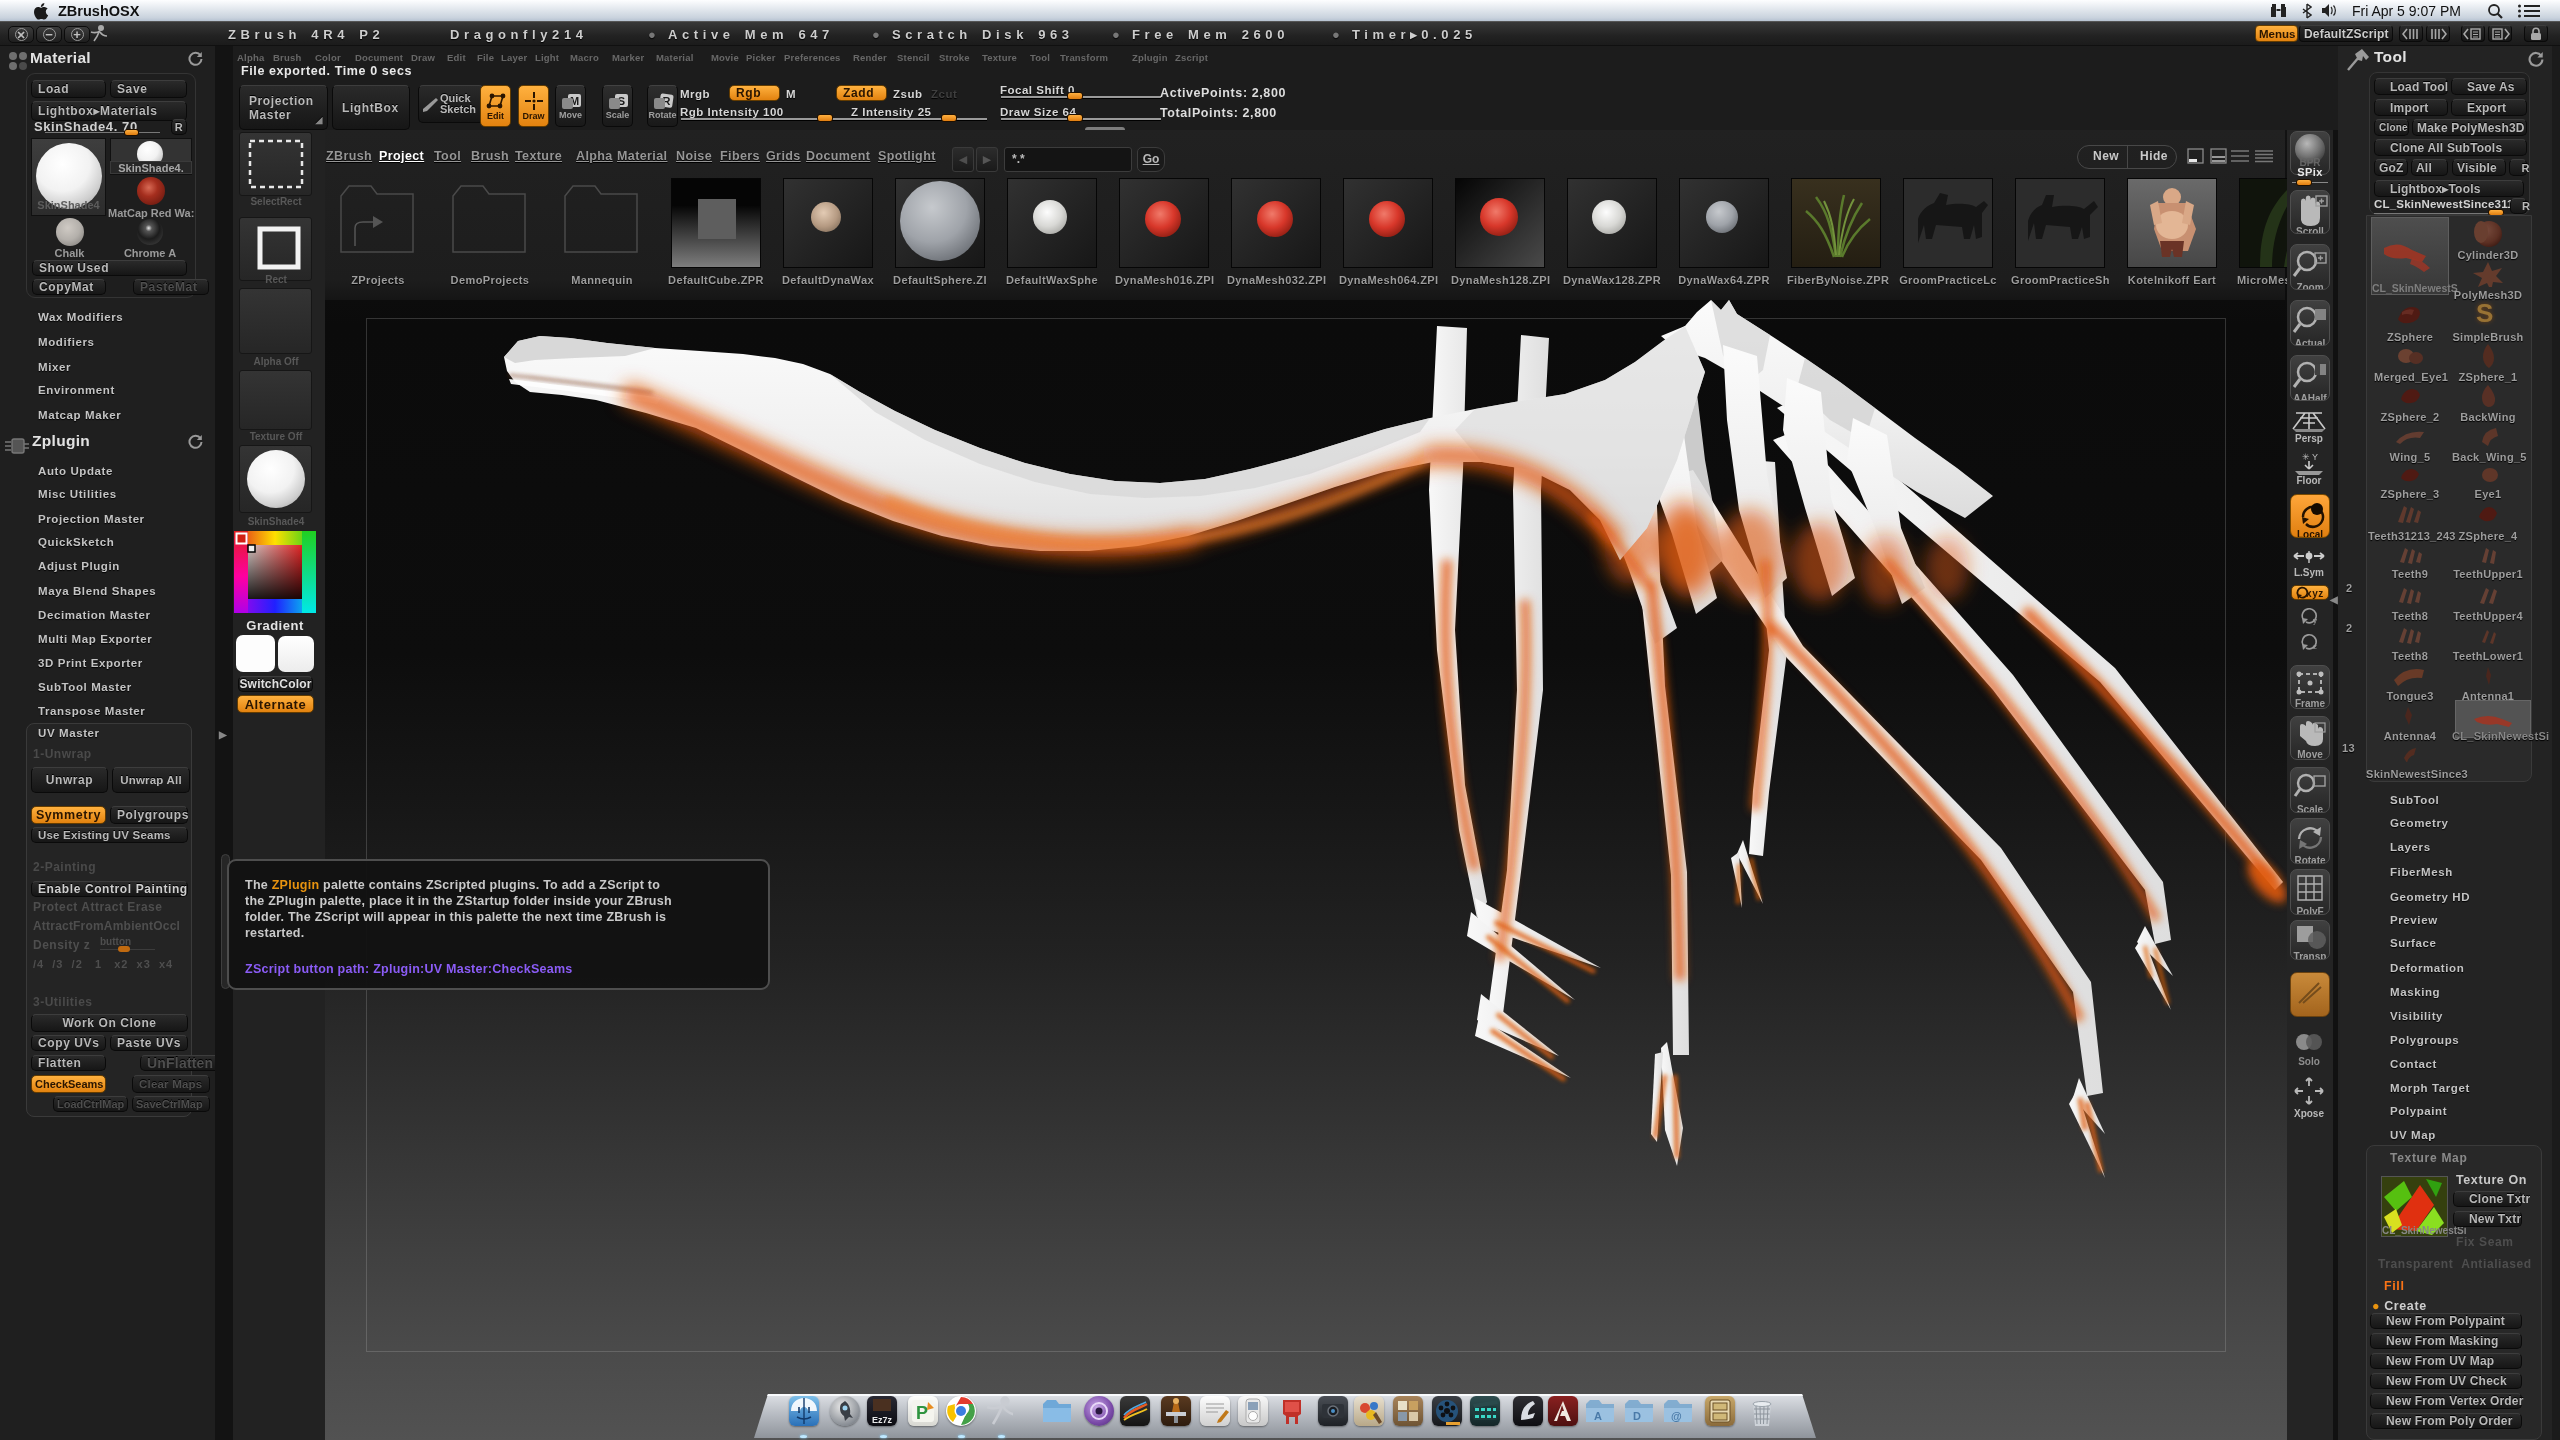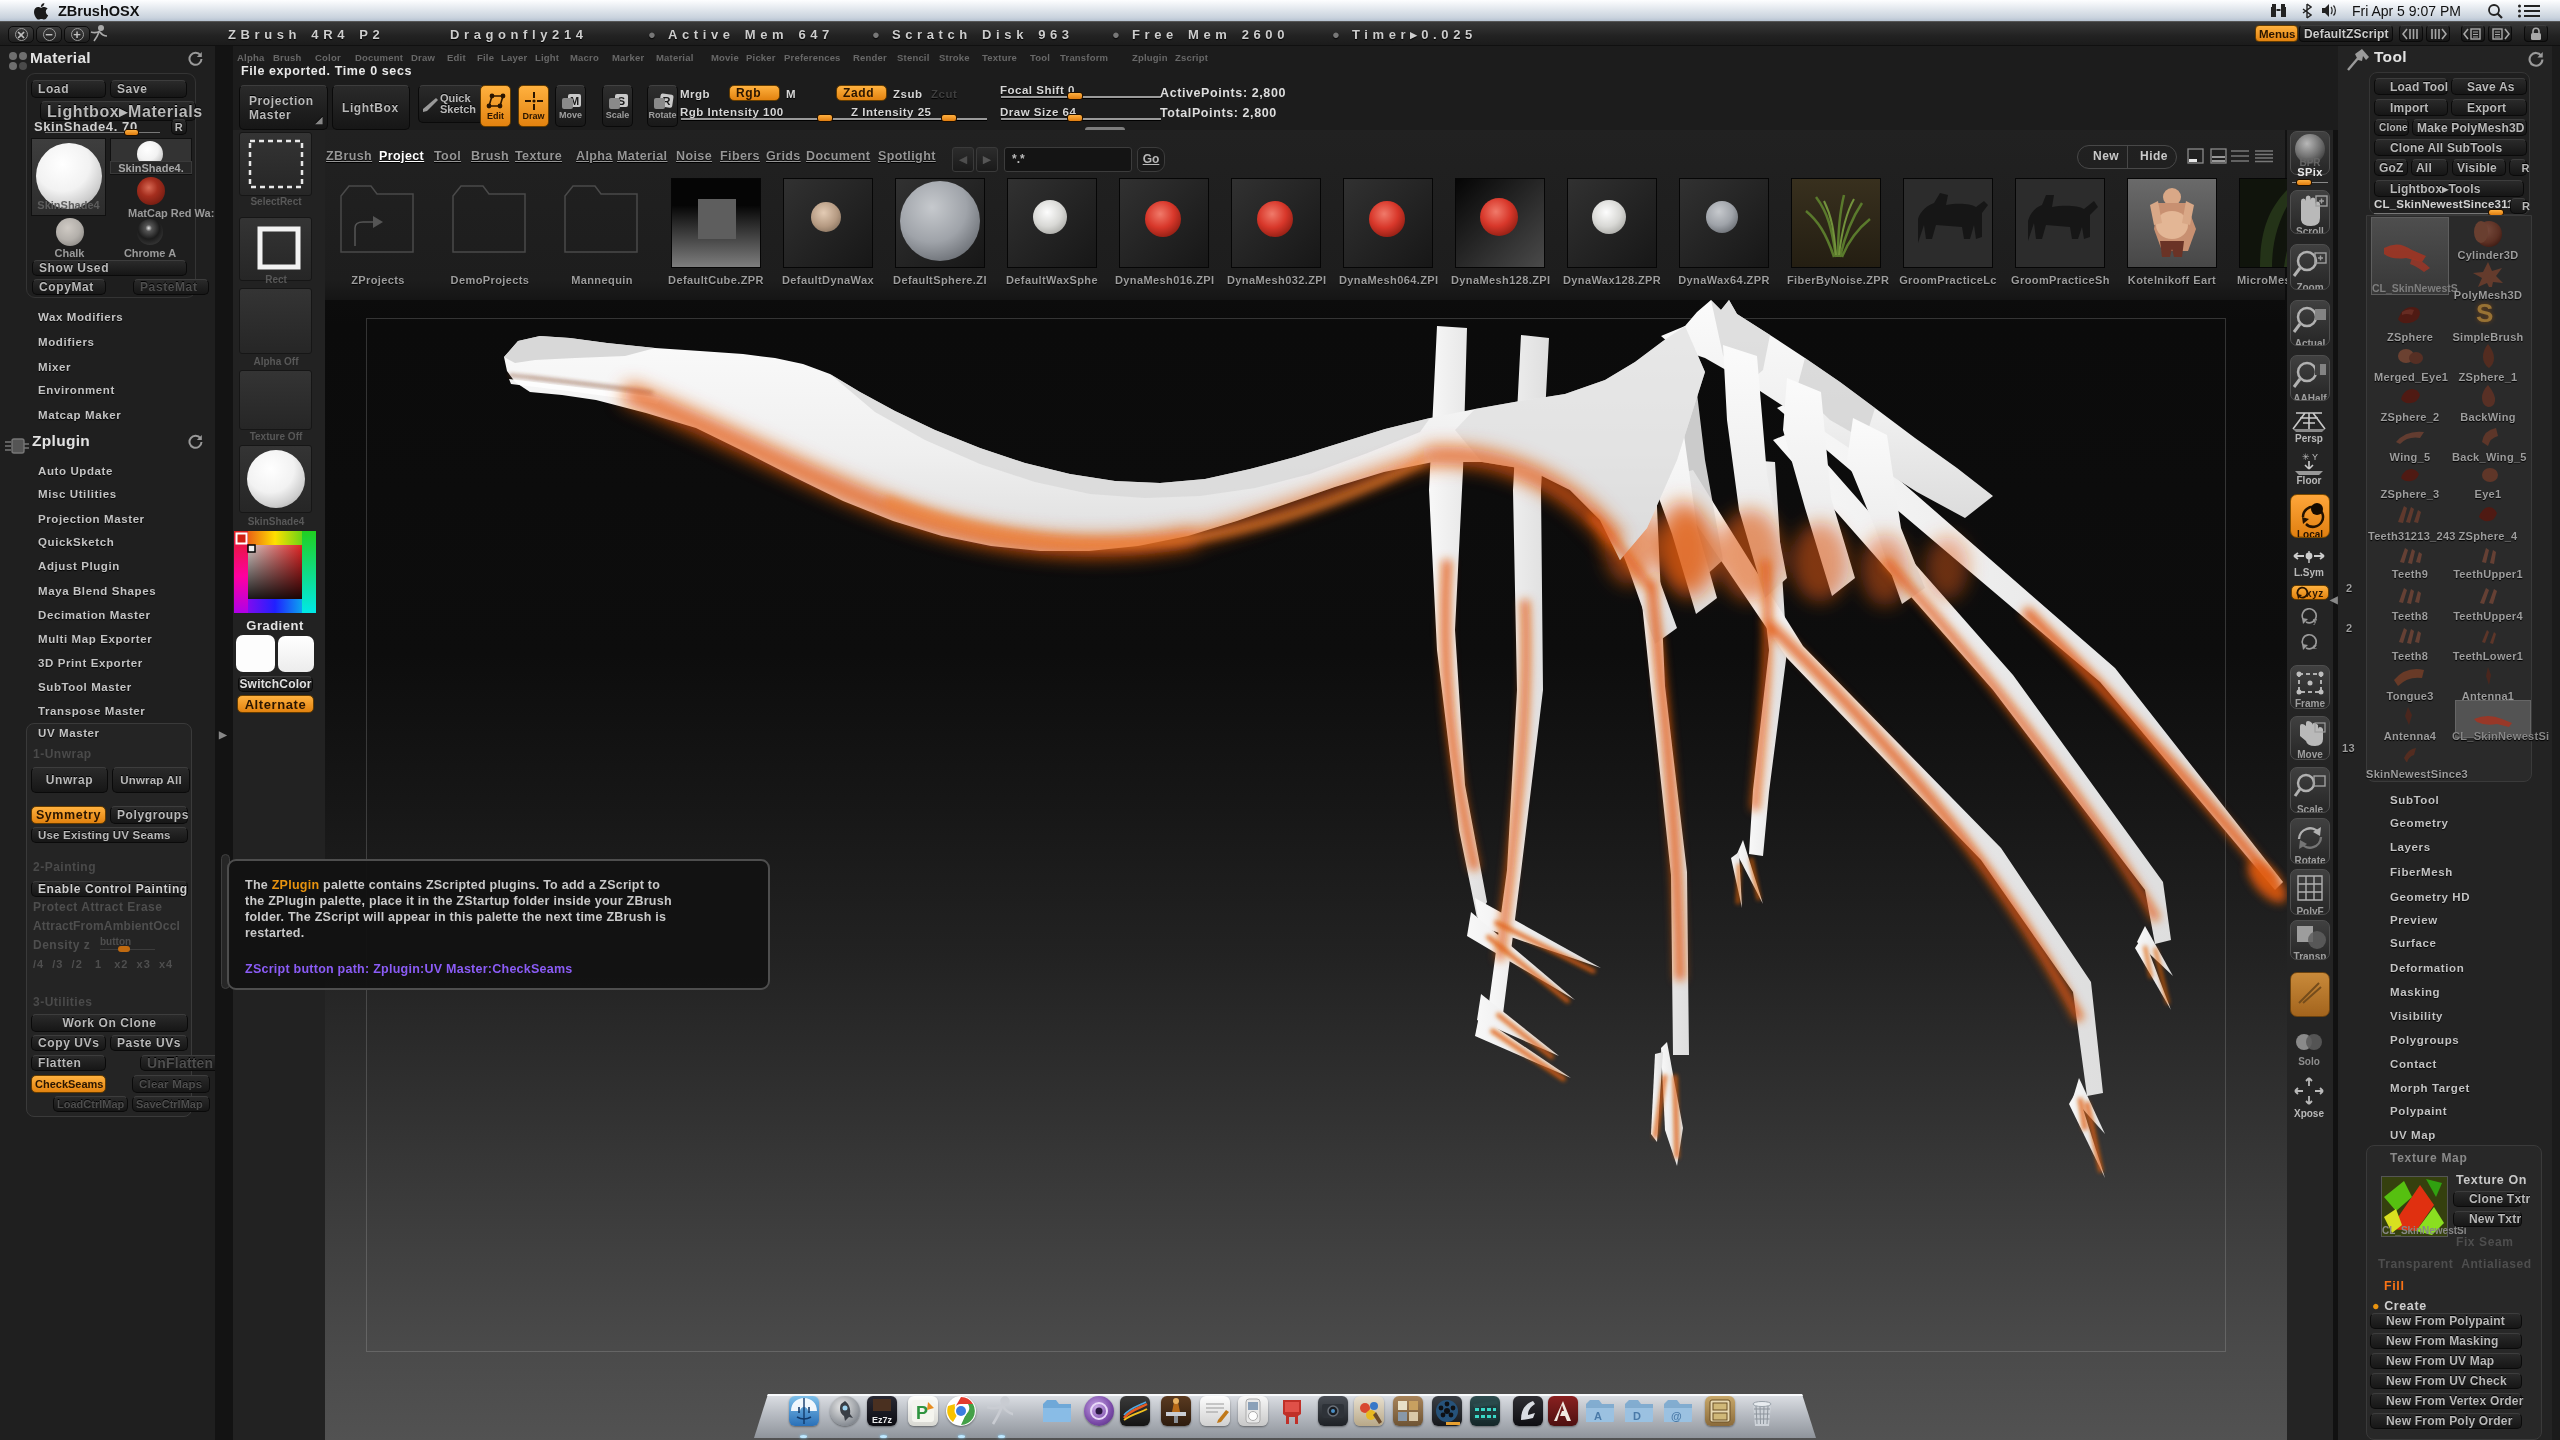--- a/index.html
+++ b/index.html
@@ -264,21 +264,21 @@
       </g>
     </svg>
  <span class="lbl ptitle" style="left:30px;top:3px;">Material</span>
  <svg class="abs" style="left:188px;top:5px" width="15" height="15" viewBox="0 0 15 15">
       <path fill="none" stroke="#9a9a9a" stroke-width="2" d="M12.5 4.5A6 6 0 1 0 13.5 8"></path>
       <path fill="#9a9a9a" d="M13.8 1v5h-5z"></path>
     </svg>
  <div class="abs" style="left:26px;top:27px;width:170px;height:225px;background:#1e1e1e;border:1px solid #343434;border-radius:9px;"></div>
  <div class="btn" style="left:31px;top:34px;width:75px;height:18px;font-size:12px;">Load</div>
  <div class="btn" style="left:110px;top:34px;width:77px;height:18px;font-size:12px;">Save</div>
- <div class="btn" style="left:40px;top:55px;width:156px;height:20px;font-size:16px;">Lightbox▸Materials</div>
+ <div class="btn" style="left:31px;top:55px;width:156px;height:20px;font-size:12px;">Lightbox▸Materials</div>
  <span class="lbl" style="left:34px;top:73px;font-size:13px;color:#cfcfcf;letter-spacing:.6px;">SkinShade4. 70</span>
  <div class="btn center" style="left:171px;top:73px;width:16px;height:16px;font-size:11px;">R</div>
  <div class="abs" style="left:45px;top:86px;width:115px;height:1px;background:#777;"></div>
  <div class="abs sliderknob" style="left:124px;top:83px;width:15px;height:7px;"></div>
  <div class="abs" style="left:31px;top:92px;width:75px;height:78px;background:linear-gradient(#3e3e3e,#2c2c2c);border:1px solid #101010;"></div>
  <svg class="abs" style="left:33px;top:94px" width="71" height="74">
       <defs>
         <radialGradient id="ms1" cx="40%" cy="32%" r="75%">
           <stop offset="0%" stop-color="#fff"></stop>
           <stop offset="55%" stop-color="#f2f2f2"></stop>
@@ -297,21 +297,21 @@
  <svg class="abs" style="left:135px;top:130px" width="32" height="30">
       <defs>
         <radialGradient id="mr1" cx="42%" cy="38%" r="70%">
           <stop offset="0%" stop-color="#d86a55"></stop>
           <stop offset="45%" stop-color="#a52e1e"></stop>
           <stop offset="100%" stop-color="#6e1a10"></stop>
         </radialGradient>
       </defs>
       <circle cx="16" cy="15" r="14" fill="url(#mr1)"></circle>
     </svg>
- <div class="lbl" style="left:108px;top:161px;width:84px;text-align:center;font-size:11px;color:#9a9a9a;margin-left:20px;">MatCap Red Wa:</div>
+ <div class="lbl" style="left:108px;top:161px;width:84px;text-align:center;font-size:11px;color:#9a9a9a;">MatCap Red Wa:</div>
  <svg class="abs" style="left:55px;top:172px" width="30" height="29">
       <defs>
         <radialGradient id="mc1" cx="42%" cy="35%" r="72%">
           <stop offset="0%" stop-color="#cfcac4"></stop>
           <stop offset="60%" stop-color="#b4b0ab"></stop>
           <stop offset="100%" stop-color="#8d8a86"></stop>
         </radialGradient>
       </defs>
       <circle cx="15" cy="14" r="14" fill="url(#mc1)"></circle>
     </svg>

